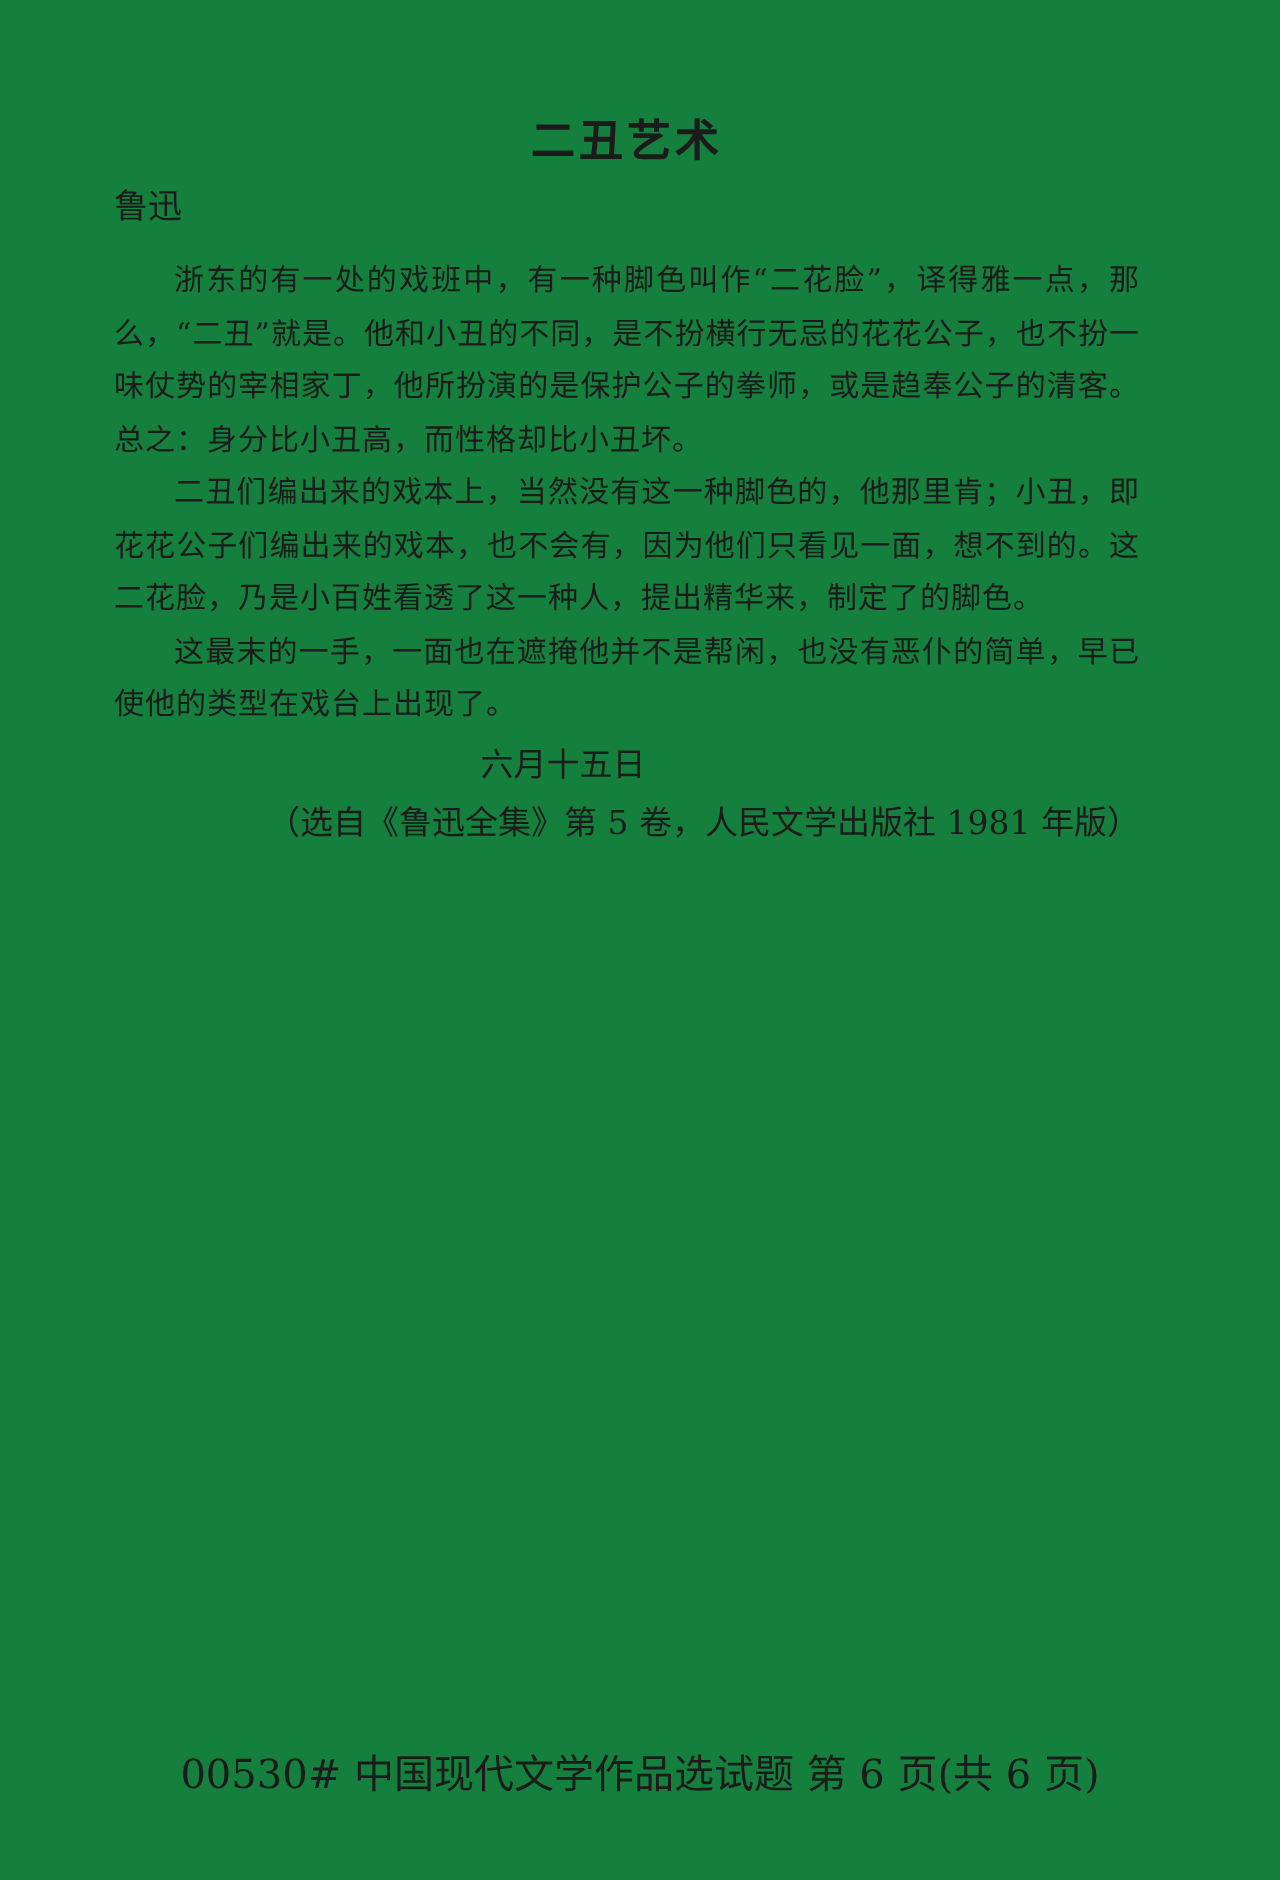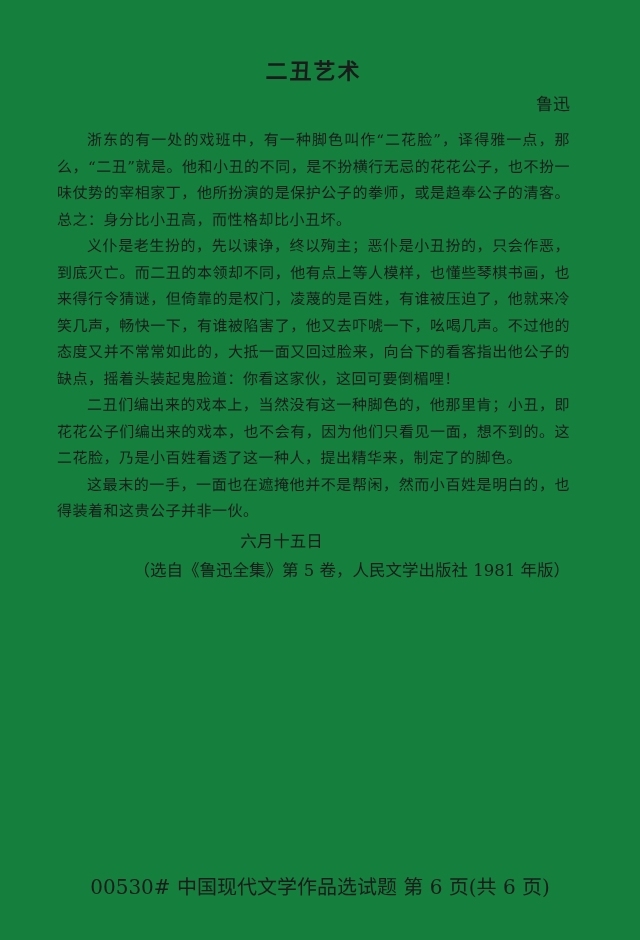--- a/index.html
+++ b/index.html
@@ -24,21 +24,21 @@
   .doc-title {
     margin: 0 0 10px 0;
     text-align: center;
     font-size: 22px;
     font-weight: bold;
     letter-spacing: 2px;
     line-height: 26px;
   }
   .doc-author {
     margin: 0 0 13px 0;
-    text-align: right;
+    text-align: left;
     font-size: 17px;
     line-height: 20px;
   }
   .body-par {
     margin: 0;
     font-size: 15px;
     line-height: 26.5px;
     text-align: justify;
     text-justify: inter-ideograph;
     text-indent: 2em;
@@ -69,20 +69,19 @@
   }
 </style>
 </head>
 <body>
 
 <div class="page">
   <div class="content">
     <h1 class="doc-title">二丑艺术</h1>
     <div class="doc-author">鲁迅</div>
     <p class="body-par">浙东的有一处的戏班中，有一种脚色叫作“二花脸”，译得雅一点，那么，“二丑”就是。他和小丑的不同，是不扮横行无忌的花花公子，也不扮一味仗势的宰相家丁，他所扮演的是保护公子的拳师，或是趋奉公子的清客。总之：身分比小丑高，而性格却比小丑坏。</p>
-    <p class="body-par">义仆是老生扮的，先以谏诤，终以殉主；恶仆是小丑扮的，只会作恶，到底灭亡。而二丑的本领却不同，他有点上等人模样，也懂些琴棋书画，也来得行令猜谜，但倚靠的是权门，凌蔑的是百姓，有谁被压迫了，他就来冷笑几声，畅快一下，有谁被陷害了，他又去吓唬一下，吆喝几声。不过他的态度又并不常常如此的，大抵一面又回过脸来，向台下的看客指出他公子的缺点，摇着头装起鬼脸道：你看这家伙，这回可要倒楣哩！</p>
     <p class="body-par">二丑们编出来的戏本上，当然没有这一种脚色的，他那里肯；小丑，即花花公子们编出来的戏本，也不会有，因为他们只看见一面，想不到的。这二花脸，乃是小百姓看透了这一种人，提出精华来，制定了的脚色。</p>
-    <p class="body-par">这最末的一手，一面也在遮掩他并不是帮闲，然而小百姓是明白的，也得装着和这贵公子并非一伙。</p>
+    <p class="body-par">这最末的一手，一面也在遮掩他并不是帮闲，也没有恶仆的简单，早已使他的类型在戏台上出现了。</p>
     <div class="date-line">六月十五日</div>
     <div class="source-line">（选自《鲁迅全集》第 5 卷，人民文学出版社 1981 年版）</div>
   </div>
   <div class="page-footer">00530# 中国现代文学作品选试题 第 6 页(共 6 页)</div>
 </div>
 
 </body></html>

